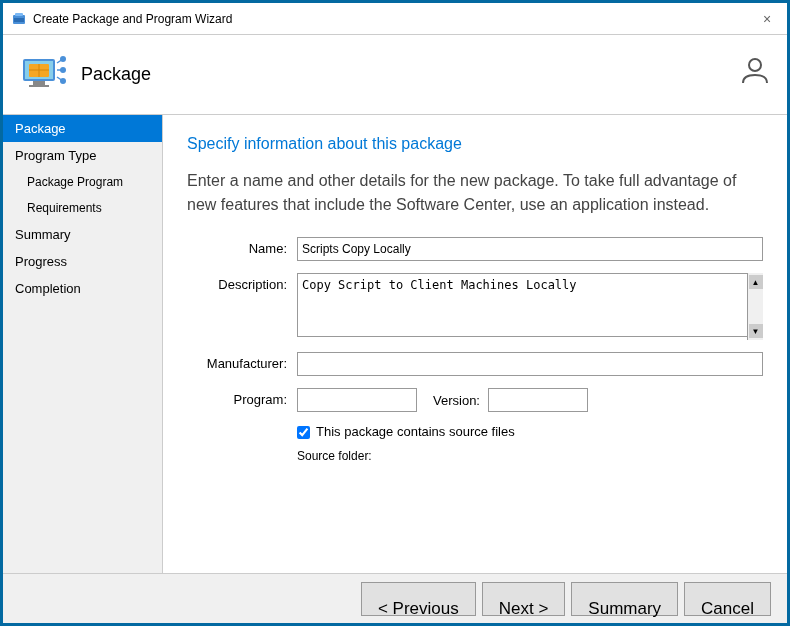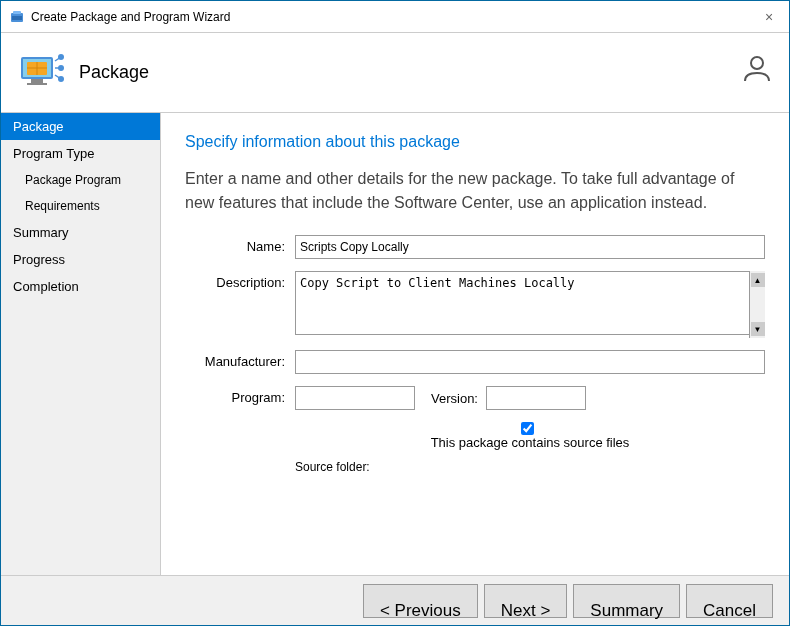--- a/index.html
+++ b/index.html
@@ -9,21 +9,21 @@
       background: #f0f0f0;
       display: flex;
       justify-content: center;
       align-items: center;
       height: 100vh;
     }
     .window {
       width: 790px;
       height: 626px;
       background: #86efac;
-      border: 1px solid #0369a1;
+      border: 3px solid #0369a1;
       box-shadow: 2px 2px 8px rgba(0,0,0,0.3);
       display: flex;
       flex-direction: column;
     }
     .title-bar {
       background: #ffffff;
       border-bottom: 1px solid #ccc;
       display: flex;
       align-items: center;
       padding: 6px 8px;
@@ -181,24 +181,23 @@
     }
     .version-input {
       width: 100px;
       height: 24px;
       border: 1px solid #999;
       padding: 2px 4px;
       font-size: 12px;
     }
     .checkbox-row {
       display: flex;
-      align-items: center;
+      align-items: flex-end;
       margin-bottom: 10px;
       margin-left: 110px;
-      flex-direction: column;
     }
     .checkbox-row input[type=checkbox] {
       margin-right: 6px;
     }
     .source-folder-row {
       display: flex;
       align-items: center;
       margin-left: 110px;
     }
     .source-folder-label {

